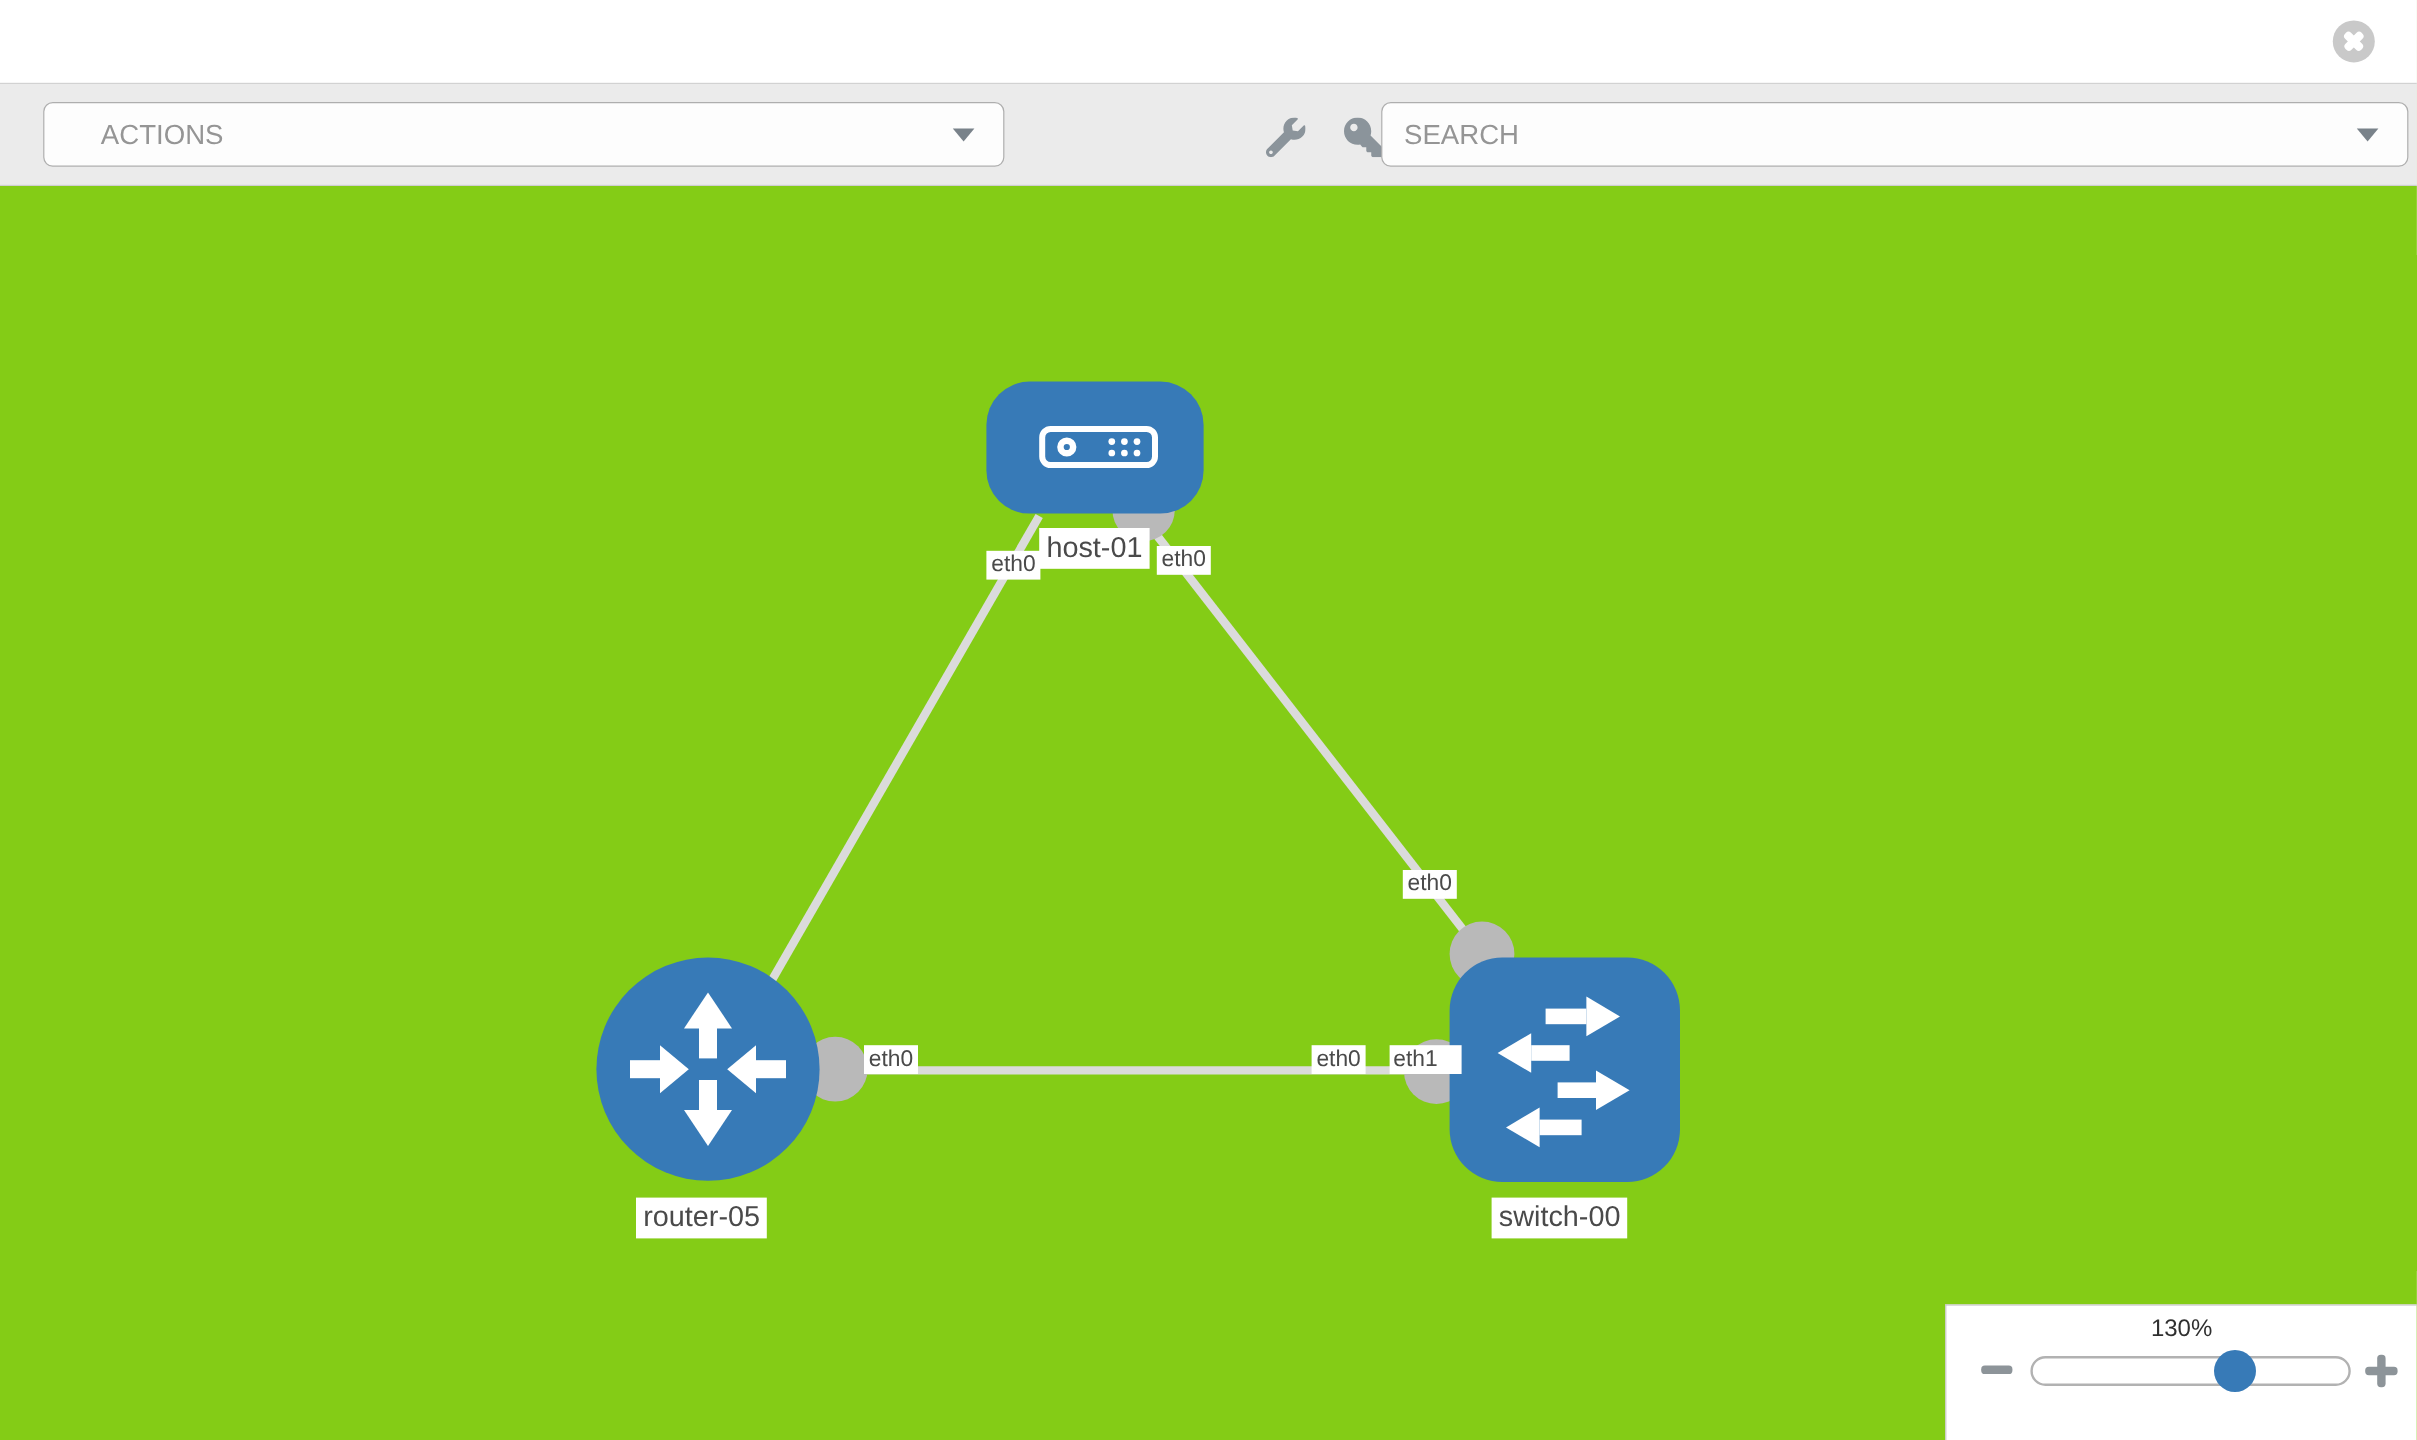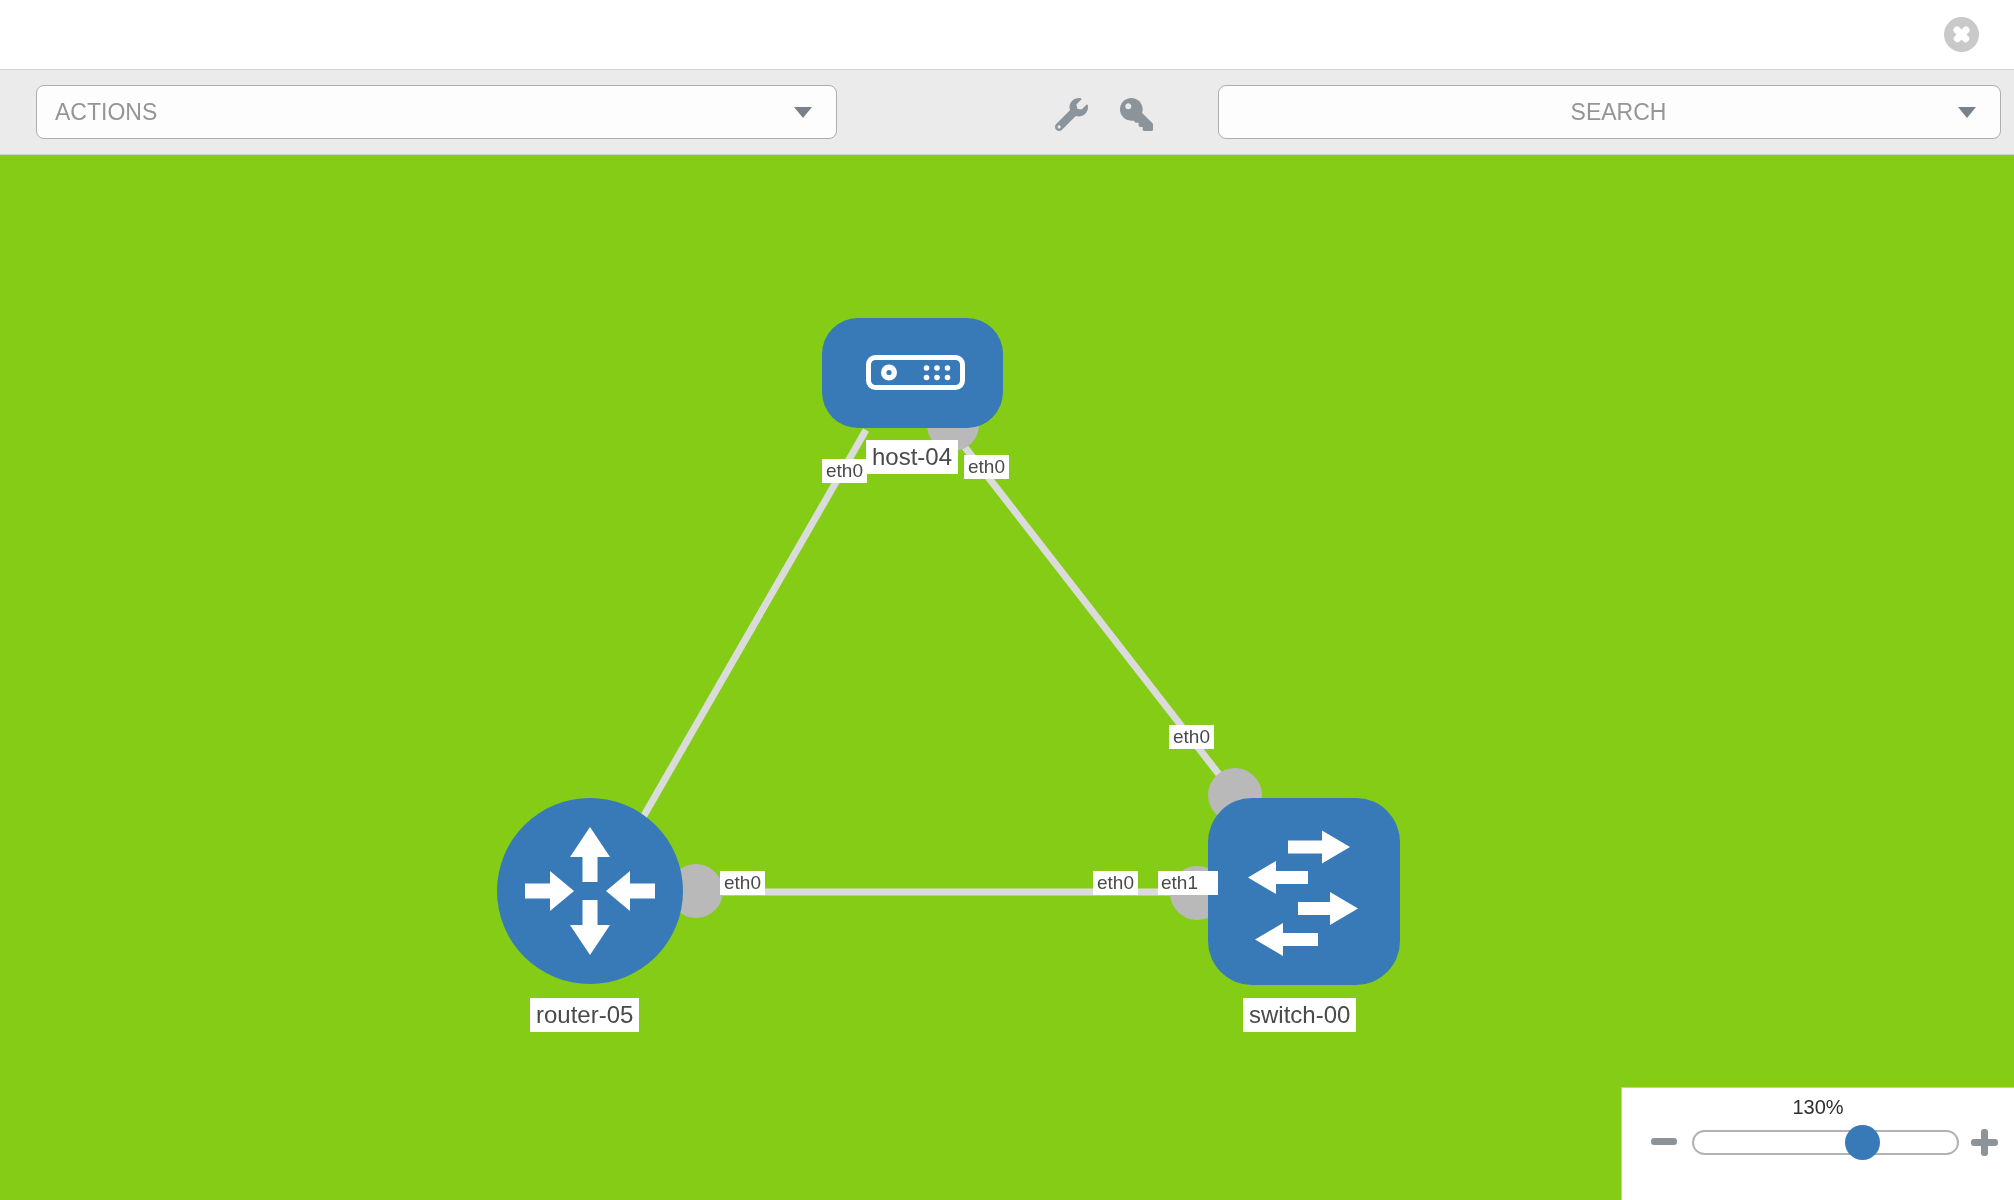--- a/index.html
+++ b/index.html
@@ -18,22 +18,22 @@
   .xbar{position:absolute;left:8px;top:14px;width:19px;height:6.5px;border-radius:3px;background:#ffffff;}
   .xbar.a{transform:rotate(45deg);}
   .xbar.b{transform:rotate(-45deg);}
   
   .toolbar{position:relative;height:84px;background:#ebebeb;border-bottom:1px solid #cfcfcf;}
   .select{position:absolute;top:15px;height:54px;background:#fdfdfd;border:1px solid #aeaeae;
     border-radius:8px;box-sizing:border-box;cursor:pointer;}
   .select-label{display:block;line-height:52px;padding-left:18px;font-size:23px;color:#959595;}
   .caret{position:absolute;right:24px;top:21px;width:0;height:0;
     border-left:9px solid transparent;border-right:9px solid transparent;border-top:11px solid #79828a;}
-  .select.actions{left:36px;width:801px;}
-  .select.search{left:1218px;width:783px;text-align:center;}
+  .select.actions{left:36px;width:801px;padding-left:29px;}
+  .select.search{left:1151px;width:856px;}
   .tool-btn{position:absolute;top:24px;width:40px;height:40px;background:none;border:none;padding:0;cursor:pointer;}
   .tool-btn svg{width:33px;height:33px;fill:#8b949b;display:block;margin:auto;}
   .tool-btn.wrench{left:1051px;}
   .tool-btn.key{left:1116px;}
   
   .canvas{position:relative;height:1045px;background:#84cc16;overflow:hidden;}
   svg.topo{position:absolute;left:0;top:0;z-index:1;}
   .link{stroke:var(--link-gray,#dbdbdb);stroke-width:7;}
   .iface{fill:var(--interface-gray,#b9b9b9);}
   .node{fill:var(--node-blue,#377ab7);}
@@ -147,21 +147,21 @@
         <rect x="-6" y="10.5" width="32" height="13"></rect>
           <polygon points="54,17 26,0.5 26,33.5"></polygon>
         <rect x="-21" y="41.5" width="35" height="13"></rect>
           <polygon points="-49,48 -21,31.5 -21,64.5"></polygon>
       </g>
     </g>
   </svg>
 
   <div class="chip eth" style="left:822px;top:304px">eth0</div>
   <div class="chip eth" style="left:964px;top:300px">eth0</div>
-  <div class="chip name" style="left:866px;top:285px">host-04</div>
+  <div class="chip name" style="left:866px;top:285px">host-01</div>
 
   <div class="chip eth" style="left:720px;top:716px">eth0</div>
   <div class="chip eth" style="left:1169px;top:570px">eth0</div>
 
   <div class="chip eth" style="left:1093px;top:716px">eth0</div>
   <div class="chip eth over" style="left:1121px;top:716px">eth1</div>
 
   <div class="chip name" style="left:530px;top:843px">router-05</div>
   <div class="chip name" style="left:1243px;top:843px">switch-00</div>
 

